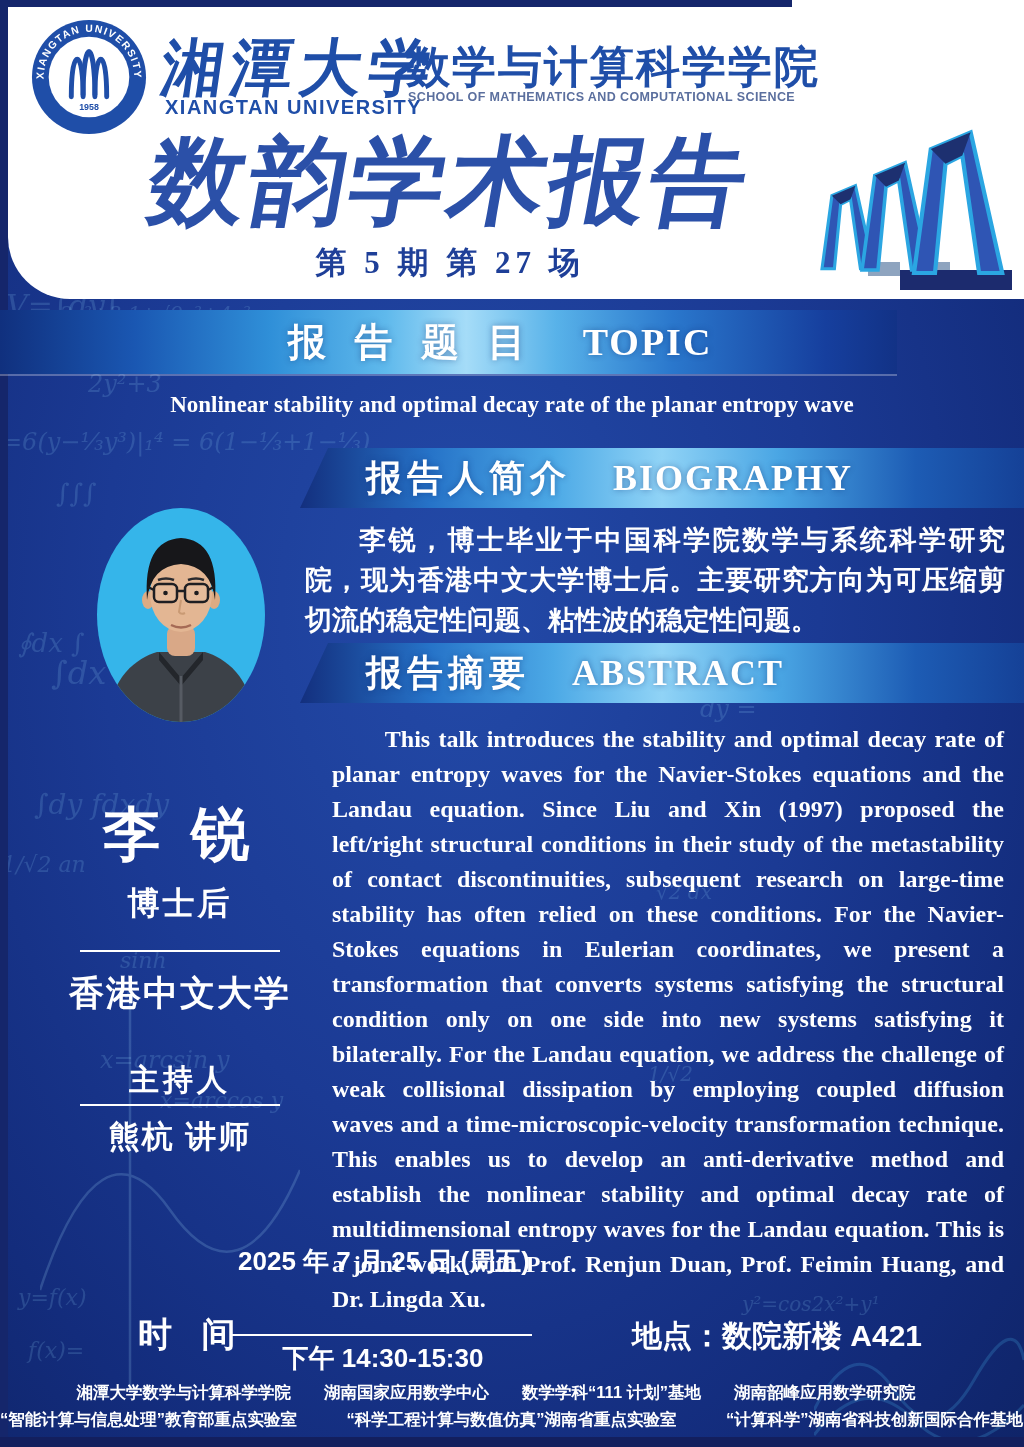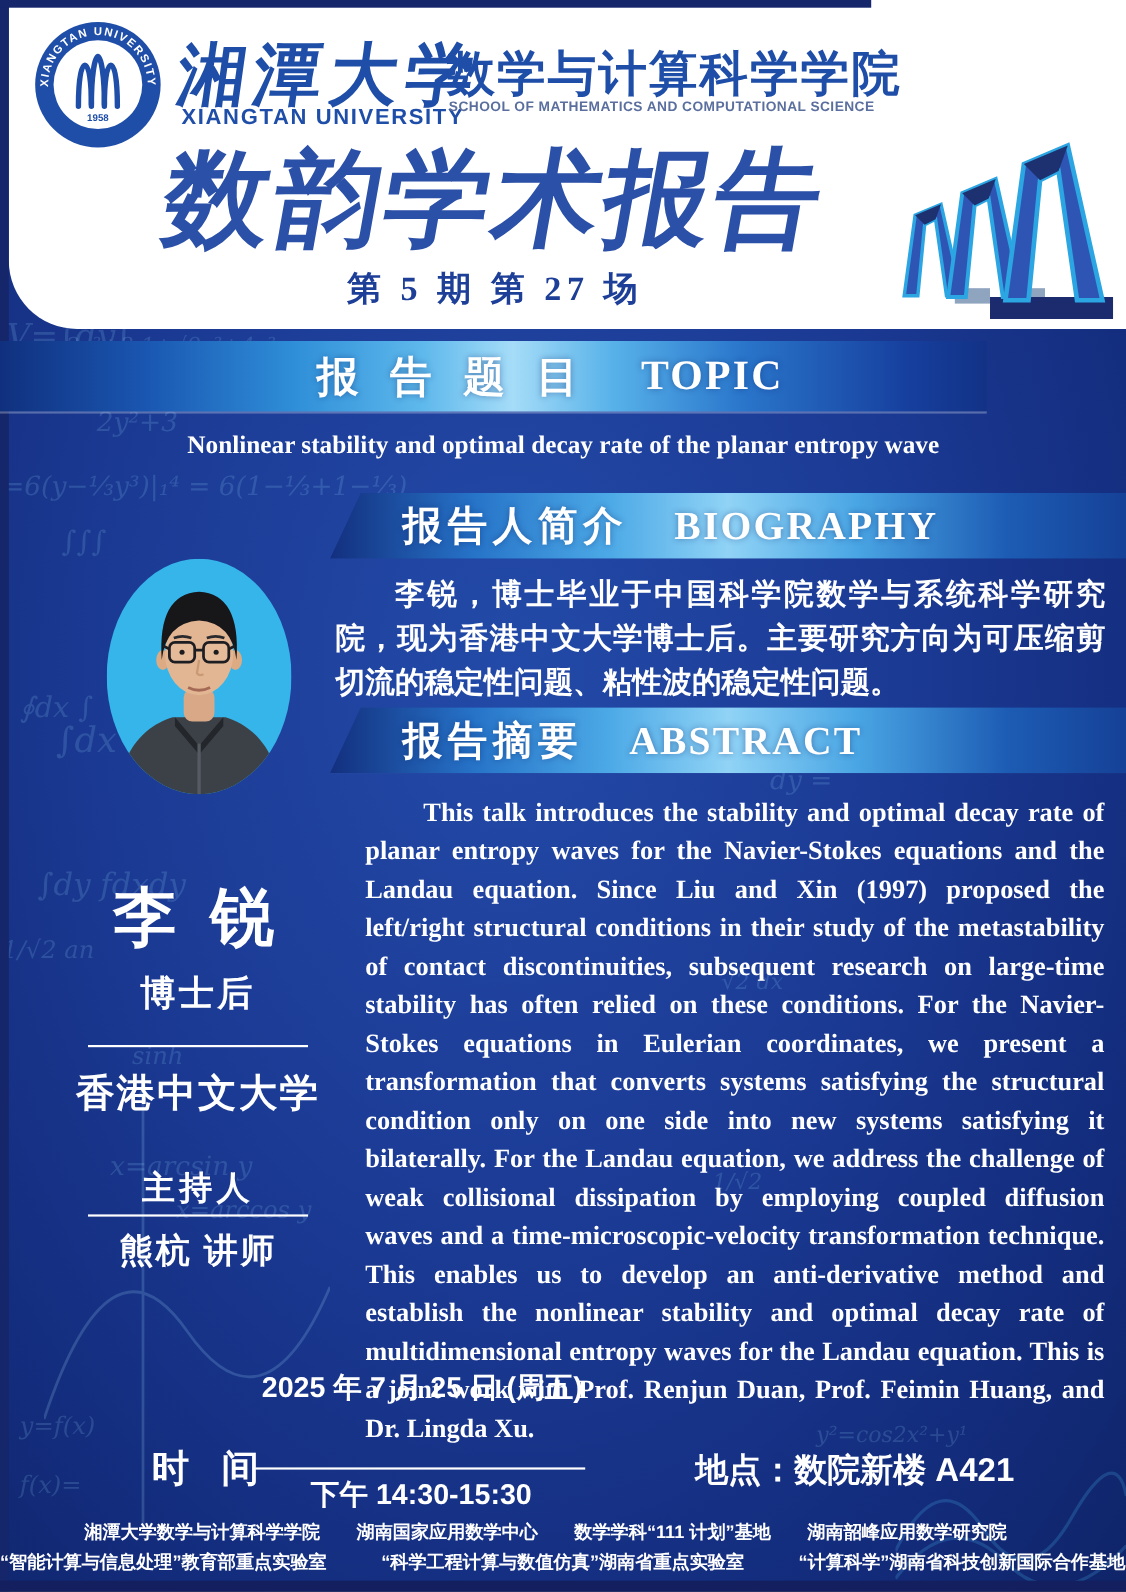--- a/index.html
+++ b/index.html
@@ -80,21 +80,21 @@
   <span class="abs formula" style="left:2px;top:428px;font-size:24px;">=6(y−⅓y³)|₁⁴ = 6(1−⅓+1−⅓)</span>
   <span class="abs formula" style="left:18px;top:628px;font-size:26px;">∮dx ∫</span>
   <span class="abs formula" style="left:22px;top:654px;font-size:32px;margin-left:29px;">∫dx</span>
   <span class="abs formula" style="left:700px;top:695px;font-size:24px;">dy =</span>
   <span class="abs formula" style="left:2px;top:852px;font-size:22px;">1/√2  an</span>
   <span class="abs formula" style="left:34px;top:788px;font-size:28px;">∫dy  fdxdy</span>
   <span class="abs formula" style="left:100px;top:1028px;font-size:24px;margin-top:18px;">x=arcsin y</span>
   <span class="abs formula" style="left:160px;top:1088px;font-size:22px;">x=arccos y</span>
   <span class="abs formula" style="left:648px;top:1062px;font-size:20px;">1/√2</span>
   <span class="abs formula" style="left:18px;top:1285px;font-size:22px;">y=f(x)</span>
-  <span class="abs formula" style="left:18px;top:1338px;font-size:22px;">f(x)=</span>
+  <span class="abs formula" style="left:28px;top:1338px;font-size:22px;">f(x)=</span>
   <span class="abs formula" style="left:742px;top:1292px;font-size:20px;">y²=cos2x²+y¹</span>
   <span class="abs formula" style="left:120px;top:948px;font-size:22px;">sinh</span>
   <span class="abs formula" style="left:656px;top:880px;font-size:20px;">√2 dx</span>
   <span class="abs formula" style="left:56px;top:478px;font-size:26px;">∫∫∫</span>
 
   <svg class="abs deco-svg" style="left:40px;top:990px;" width="260" height="400" viewBox="0 0 260 400">
     <line x1="90" y1="0" x2="90" y2="400" stroke="#9fd7f7" stroke-width="2.5"></line>
     <path d="M0 300 Q60 120 130 220 T260 180" fill="none" stroke="#9fd7f7" stroke-width="2.5"></path>
     <path d="M86 8 L90 0 L94 8" fill="none" stroke="#9fd7f7" stroke-width="2.5"></path>
   </svg>

